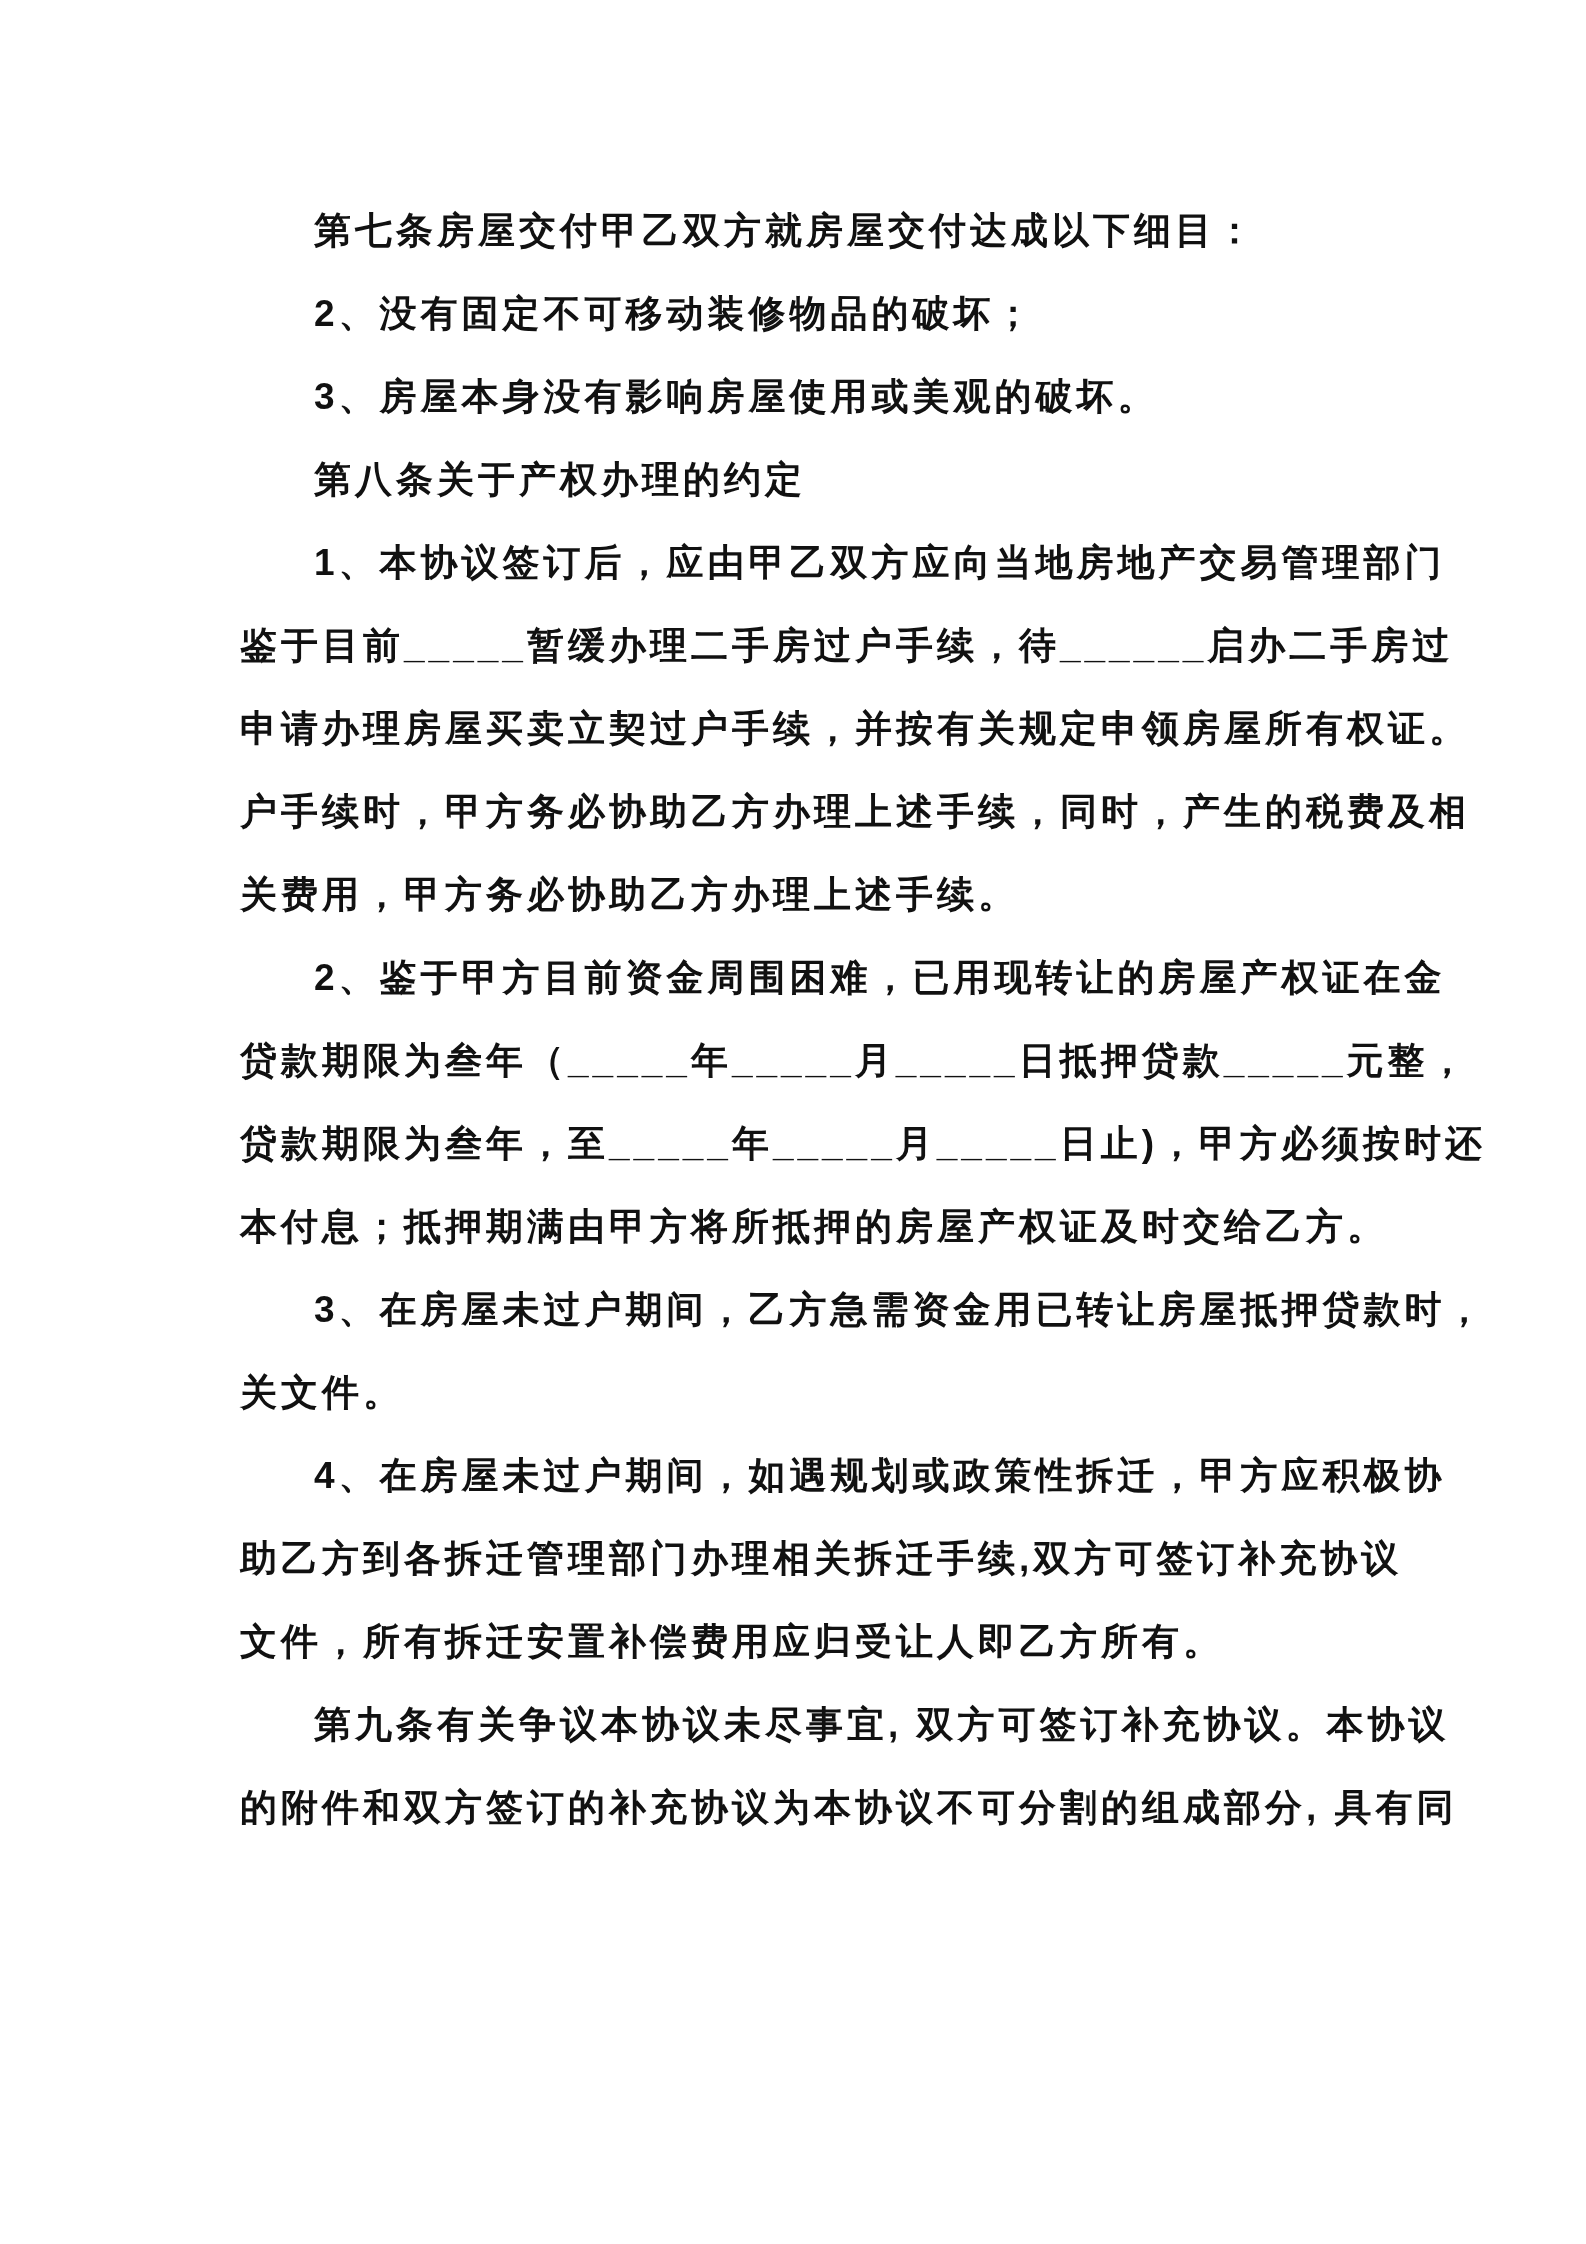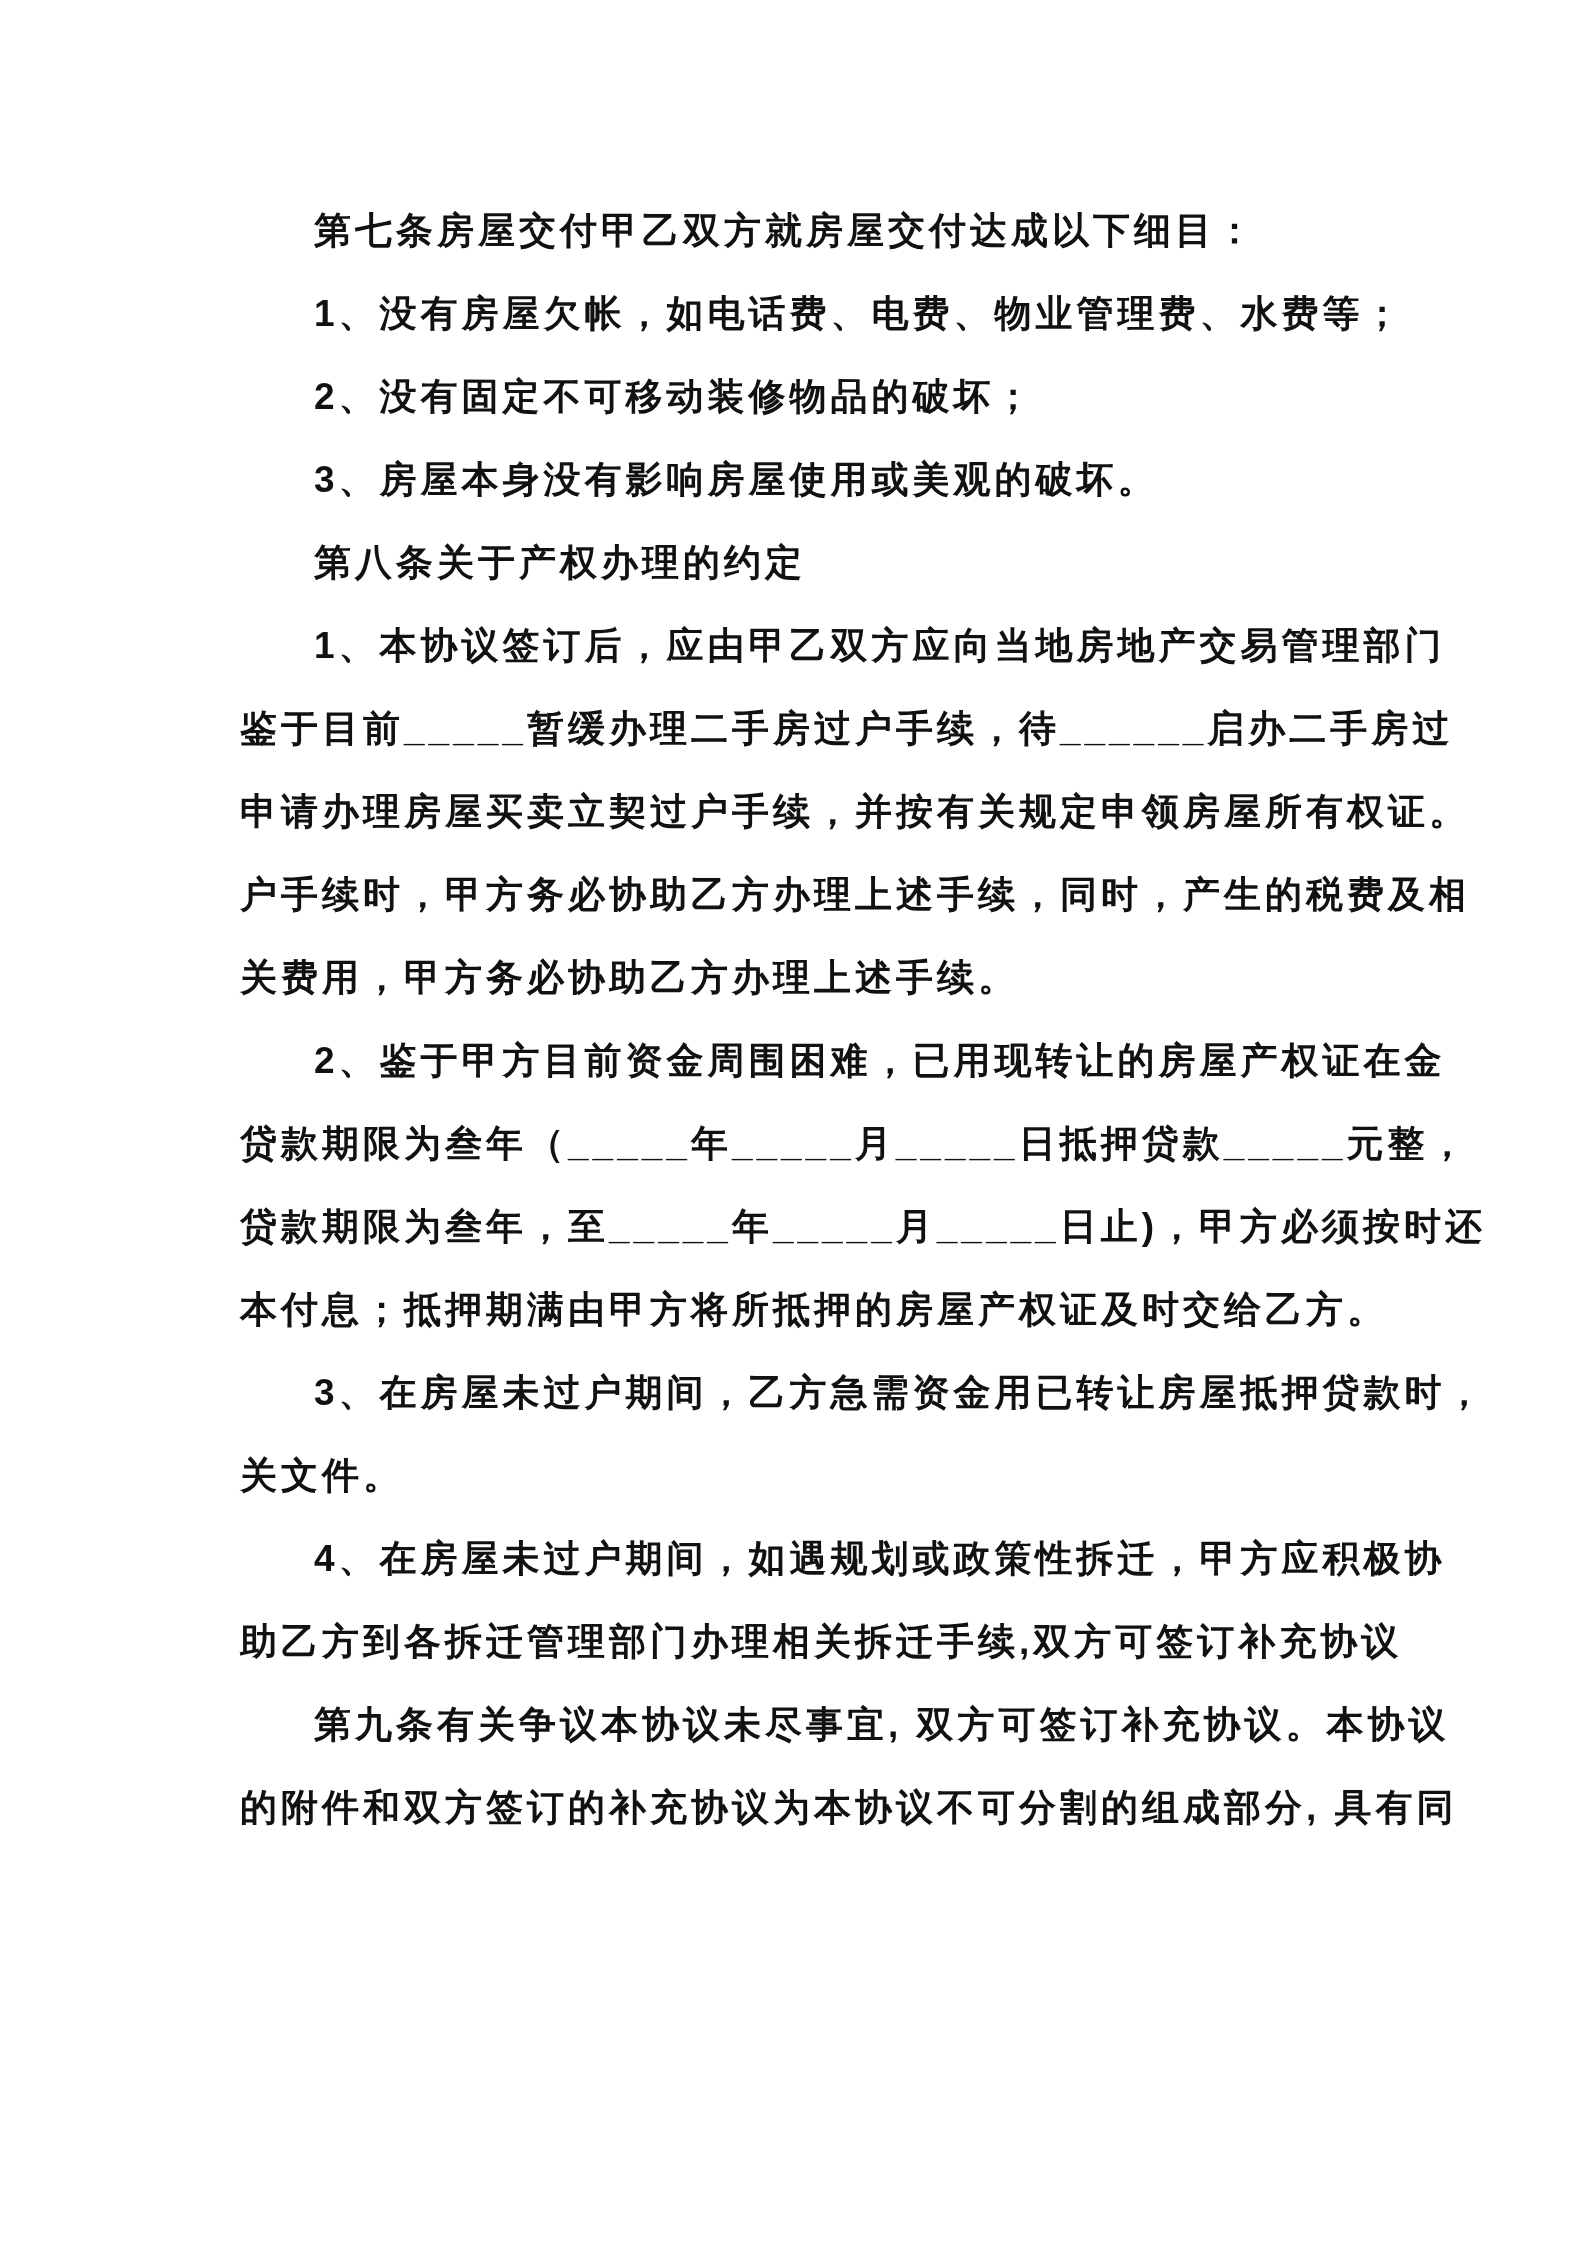--- a/index.html
+++ b/index.html
@@ -44,34 +44,34 @@
     font-weight: bold;
     color: #111111;
   }
 </style>
 </head>
 <body>
 
 <div class="page">
   <div class="content" id="doc-body">
       <div class="line indent">第七条房屋交付甲乙双方就房屋交付达成以下细目：</div>
-      <div class="line indent">1、没有房屋欠帐，如电话费、电费、物业管理费、水费等；</div>
       <div class="line indent">2、没有固定不可移动装修物品的破坏；</div>
       <div class="line indent">3、房屋本身没有影响房屋使用或美观的破坏。</div>
       <div class="line indent">第八条关于产权办理的约定</div>
       <div class="line indent">1、本协议签订后，应由甲乙双方应向当地房地产交易管理部门</div>
       <div class="line">鉴于目前_____暂缓办理二手房过户手续，待______启办二手房过</div>
       <div class="line">申请办理房屋买卖立契过户手续，并按有关规定申领房屋所有权证。</div>
       <div class="line">户手续时，甲方务必协助乙方办理上述手续，同时，产生的税费及相</div>
       <div class="line">关费用，甲方务必协助乙方办理上述手续。</div>
       <div class="line indent">2、鉴于甲方目前资金周围困难，已用现转让的房屋产权证在金</div>
       <div class="line">贷款期限为叁年（_____年_____月_____日抵押贷款_____元整，</div>
       <div class="line">贷款期限为叁年，至_____年_____月_____日止)，甲方必须按时还</div>
       <div class="line">本付息；抵押期满由甲方将所抵押的房屋产权证及时交给乙方。</div>
       <div class="line indent">3、在房屋未过户期间，乙方急需资金用已转让房屋抵押贷款时，</div>
       <div class="line">关文件。</div>
       <div class="line indent">4、在房屋未过户期间，如遇规划或政策性拆迁，甲方应积极协</div>
       <div class="line">助乙方到各拆迁管理部门办理相关拆迁手续,双方可签订补充协议</div>
+      <div class="line">文件，所有拆迁安置补偿费用应归受让人即乙方所有。</div>
       <div class="line indent">第九条有关争议本协议未尽事宜, 双方可签订补充协议。本协议</div>
       <div class="line">的附件和双方签订的补充协议为本协议不可分割的组成部分, 具有同</div>
     </div>
   <div class="page-number">3</div>
 </div>
 
 </body></html>

